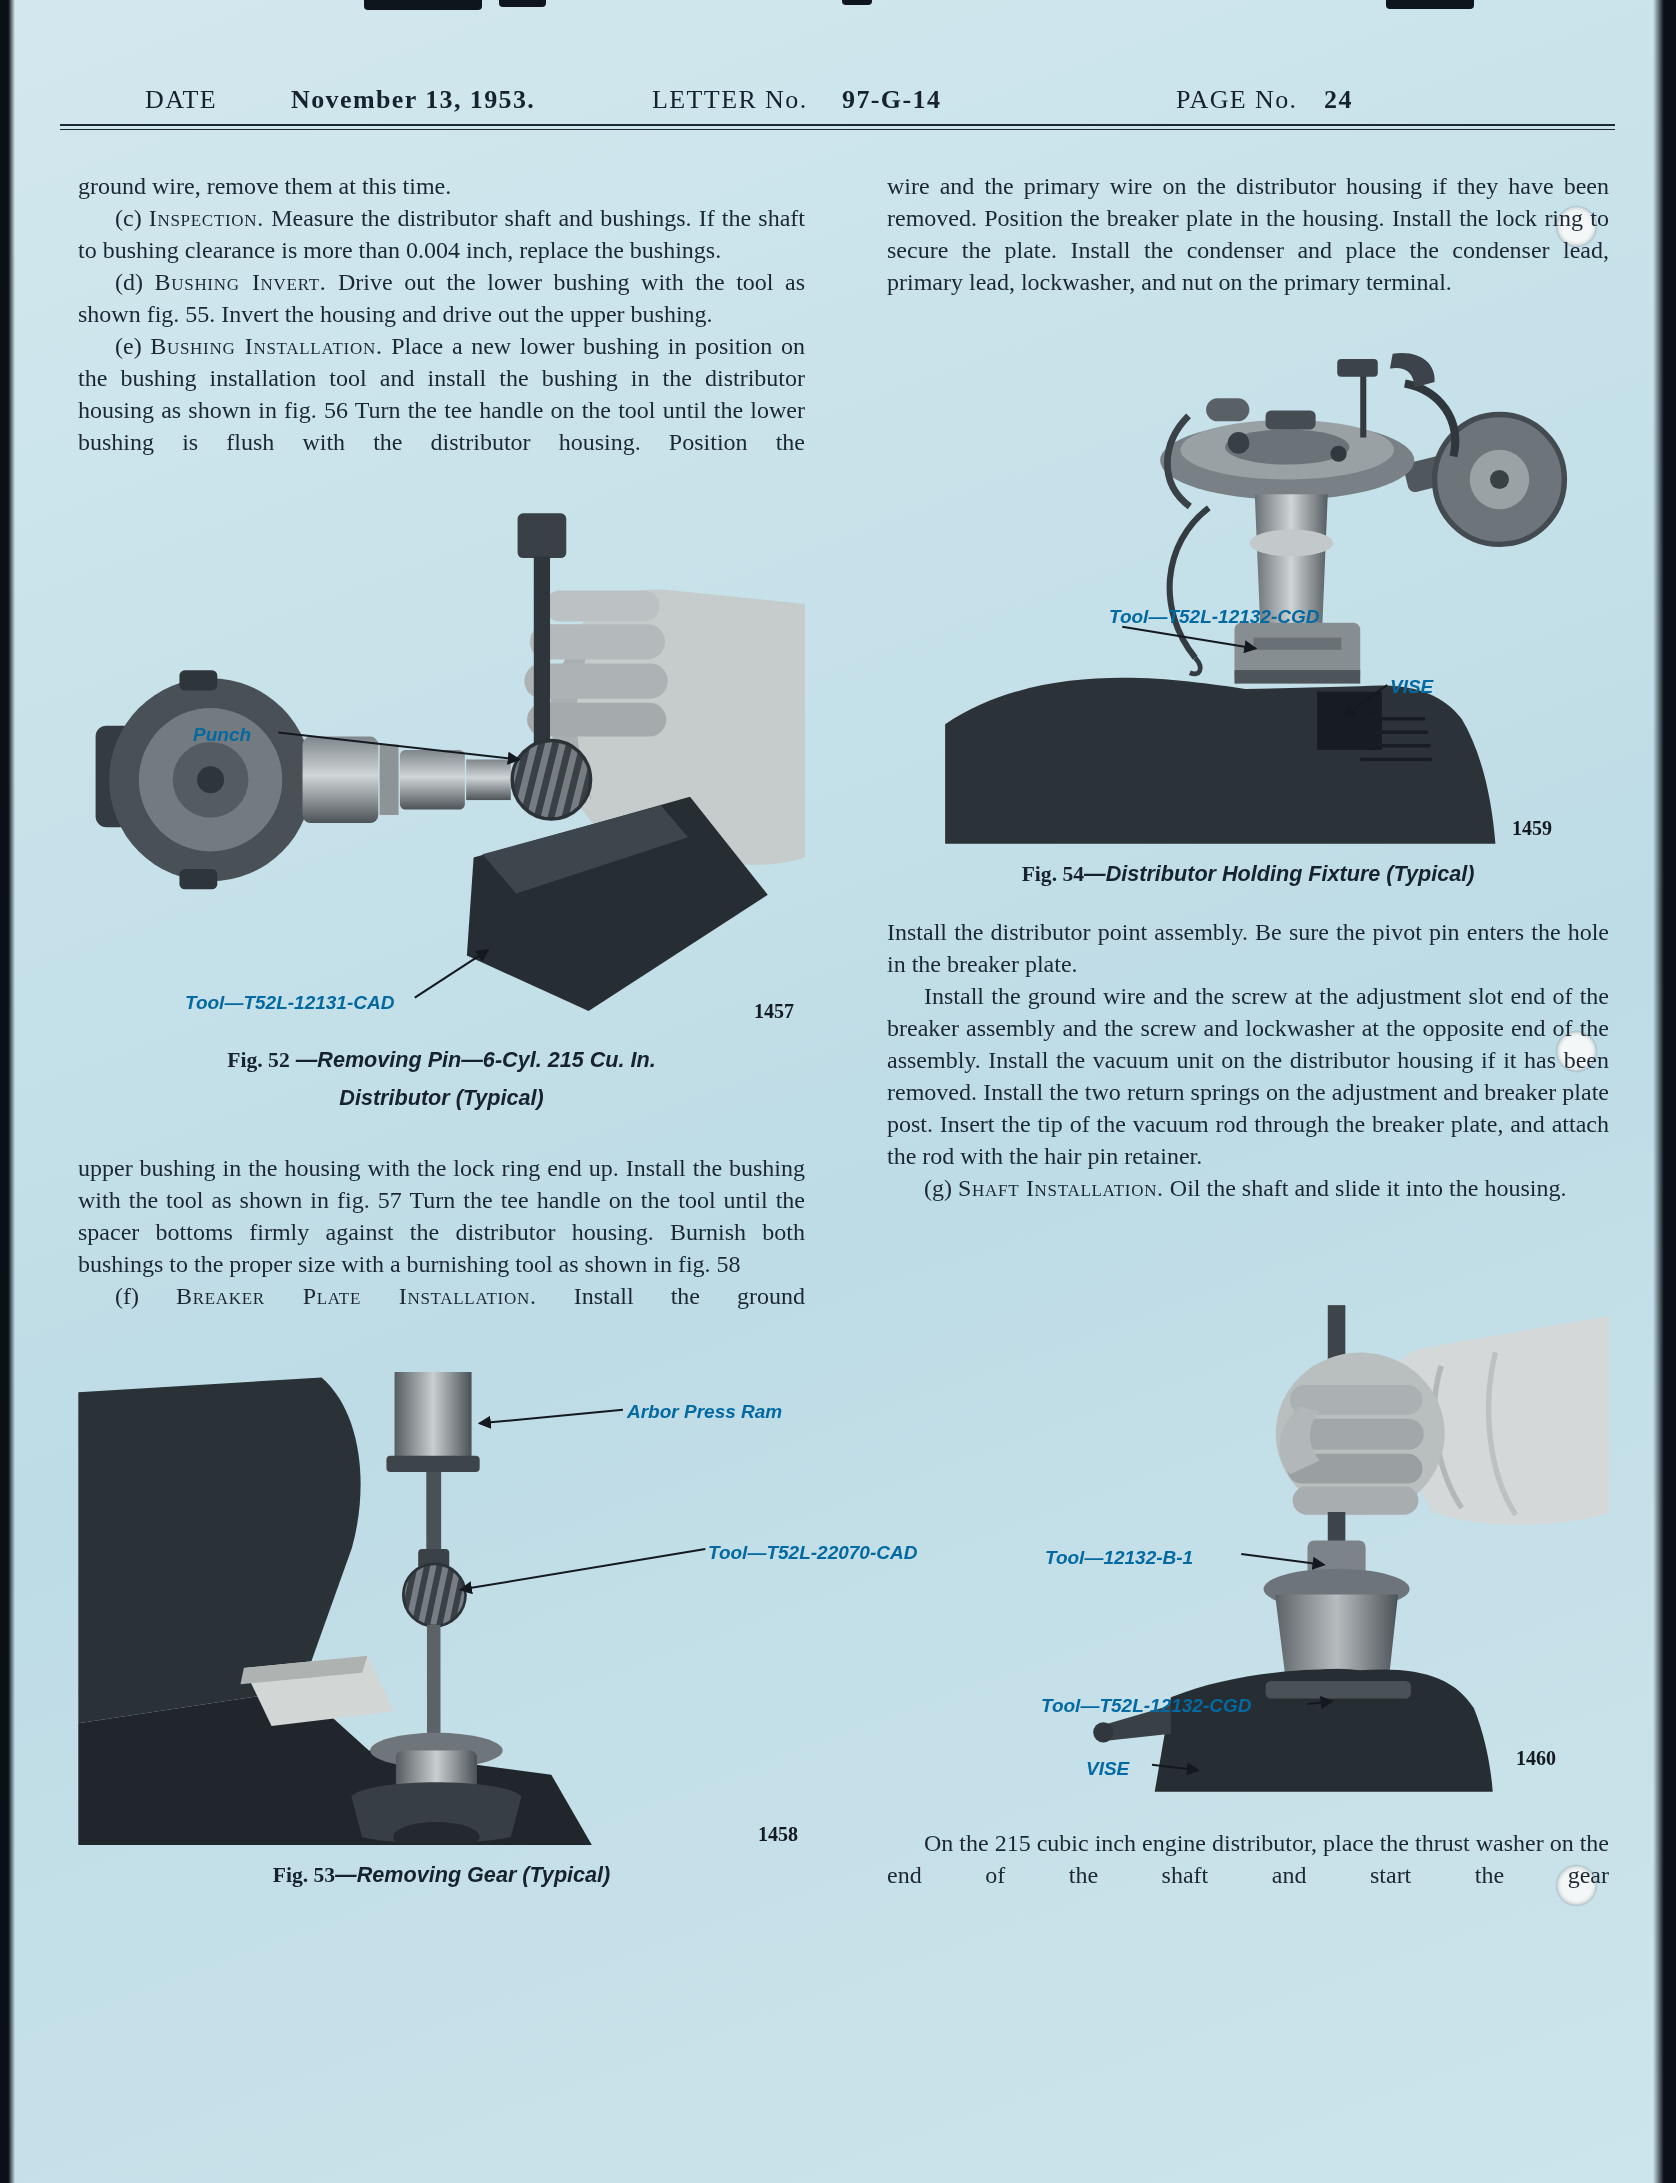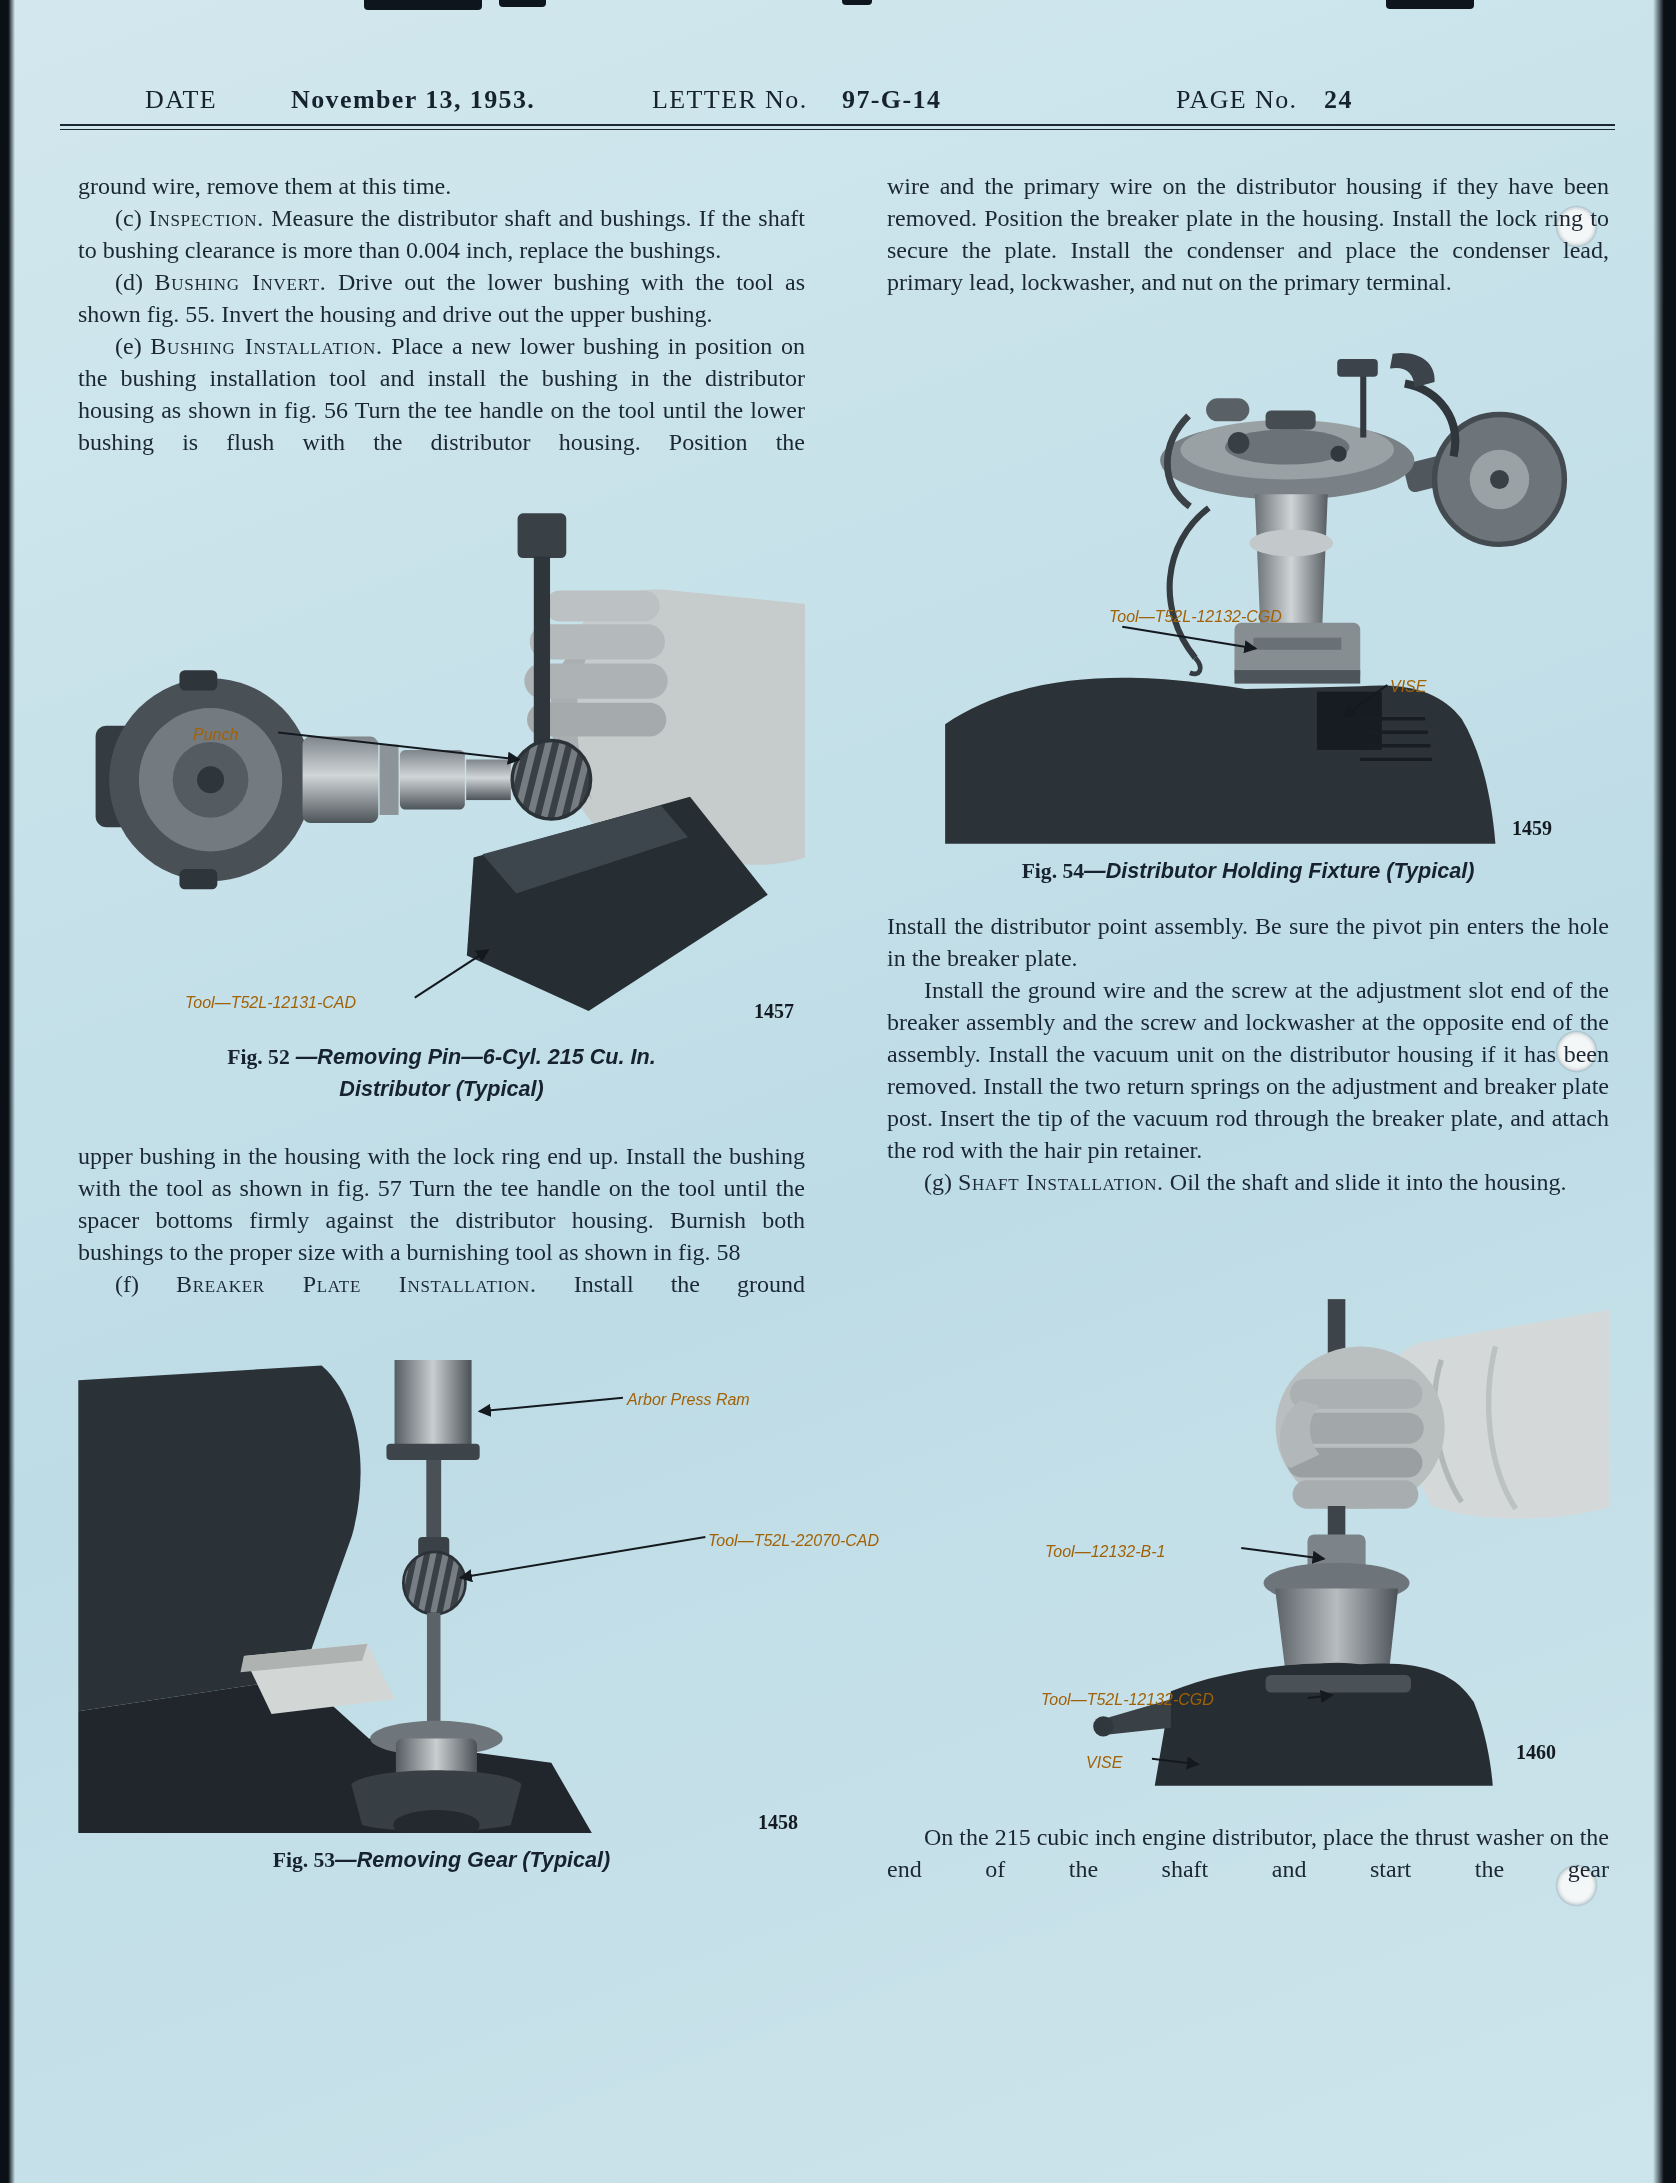--- a/index.html
+++ b/index.html
@@ -30,24 +30,24 @@
   .col-right { left:860px; width:722px;margin-left:27px; }
   .para { margin:0; }
   .indent { text-indent:37px; }
   .jlast { text-align-last:justify; }
   .sc { font-variant:small-caps; letter-spacing:0.7px; }
 
   
   .figure { position:relative; }
   .fig-art { display:block; }
   .fig-label { position:absolute; font-family:"Liberation Sans","DejaVu Sans",sans-serif;
-               font-style:italic; font-size:16px; color:#a16207; white-space:nowrap; }
+               font-style:italic; font-size:19px; color:#0369a1; white-space:nowrap;font-weight:bold; }
   .fig-num { position:absolute; font-family:"Liberation Serif",serif; font-weight:bold;
              font-size:20px; color:#131a21; }
-  .caption { text-align:center; font-size:21.6px; line-height:32px; margin-top:10.8px; color:#16222d; }
+  .caption { text-align:center; font-size:21.6px; line-height:38px; margin-top:10.8px; color:#16222d; }
   .cap-fig  { font-family:"Liberation Serif",serif; font-weight:bold; }
   .cap-title{ font-family:"Liberation Sans","DejaVu Sans",sans-serif; font-style:italic; font-weight:bold; }
 
   .mt34{margin-top:23px;} .mt46{margin-top:31px;} .mt52{margin-top:35px;}
   .mt62{margin-top:42px;} .mt88{margin-top:60px;} .mt150{margin-top:101px;}
 </style>
 </head>
 <body>
 
 <div>

